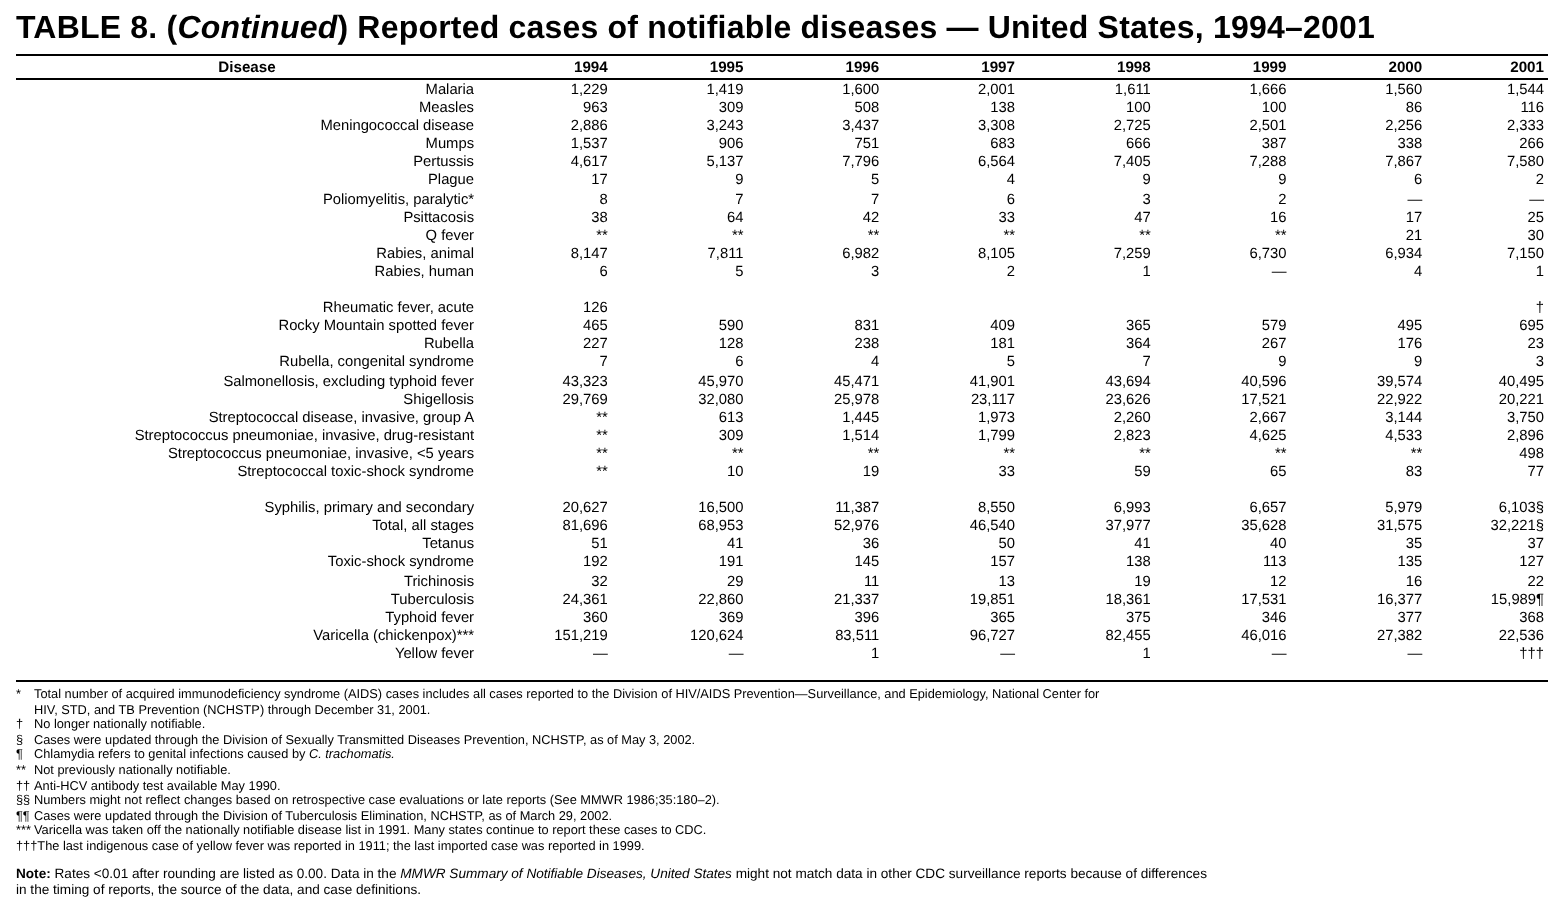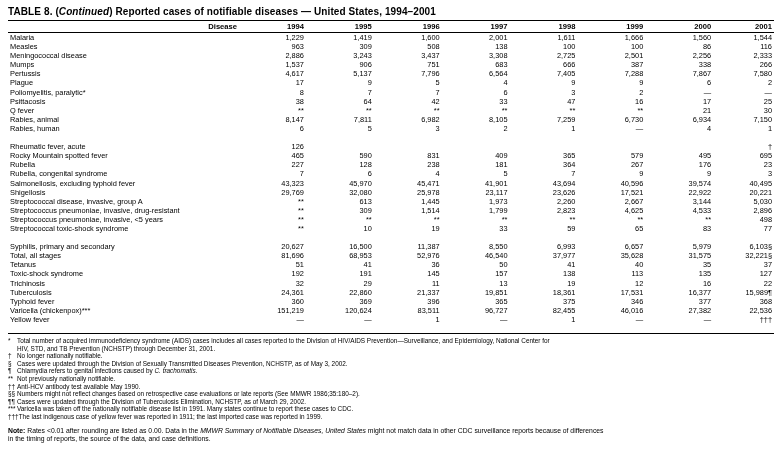--- a/index.html
+++ b/index.html
@@ -5,50 +5,50 @@
   html,body{margin:0;padding:0;}
   body{
     width:782px;height:452px;
     background:#ffffff;
     font-family:"Liberation Sans", sans-serif;
     color:#000000;
     overflow:hidden;
   }
   .page{position:relative;width:782px;height:452px;padding:0;box-sizing:border-box;}
   .title{
-    font-size:10px;font-weight:bold;
+    font-size:16px;font-weight:bold;
     padding:6px 8px 3px 8px;
     letter-spacing:0.1px;
     white-space:nowrap;
   }
   .title .cont{font-style:italic;}
   table.main{
     border-collapse:collapse;
     width:766px;
     margin:0 8px;
     font-size:7.4px;
     table-layout:fixed;
   }
   table.main th{
     font-size:7.6px;font-weight:bold;
     border-top:1.4px solid #000;
     border-bottom:1.1px solid #000;
     padding:1px 2px 1px 2px;
     text-align:right;
     white-space:nowrap;
   }
-  table.main th.disease{text-align:right;}
+  table.main th.disease{text-align:center;}
   table.main td{
     padding:0px 2px;
     line-height:9.1px;
     white-space:nowrap;
     text-align:right;
     height:9.1px;
   }
-  table.main td.disease{text-align:left;}
+  table.main td.disease{text-align:right;}
   .ital{}
   .grp-gap td{height:5px;line-height:5px;}
   .rule-row td{
     border-bottom:1.1px solid #000;
     height:2px;line-height:2px;padding:0;
   }
   .footnotes{
     margin:3px 8px 0 8px;
     font-size:6.4px;
     line-height:7.6px;
@@ -290,21 +290,21 @@
         </tr>
         <tr>
           <td class="disease">Streptococcal disease, invasive, group A</td>
           <td>**</td>
           <td>613</td>
           <td>1,445</td>
           <td>1,973</td>
           <td>2,260</td>
           <td>2,667</td>
           <td>3,144</td>
-          <td>5,030</td>
+          <td>3,750</td>
         </tr>
         <tr>
           <td class="disease"><span class="ital">Streptococcus pneumoniae</span><span>, invasive, drug-resistant</span></td>
           <td>**</td>
           <td>309</td>
           <td>1,514</td>
           <td>1,799</td>
           <td>2,823</td>
           <td>4,625</td>
           <td>4,533</td>

